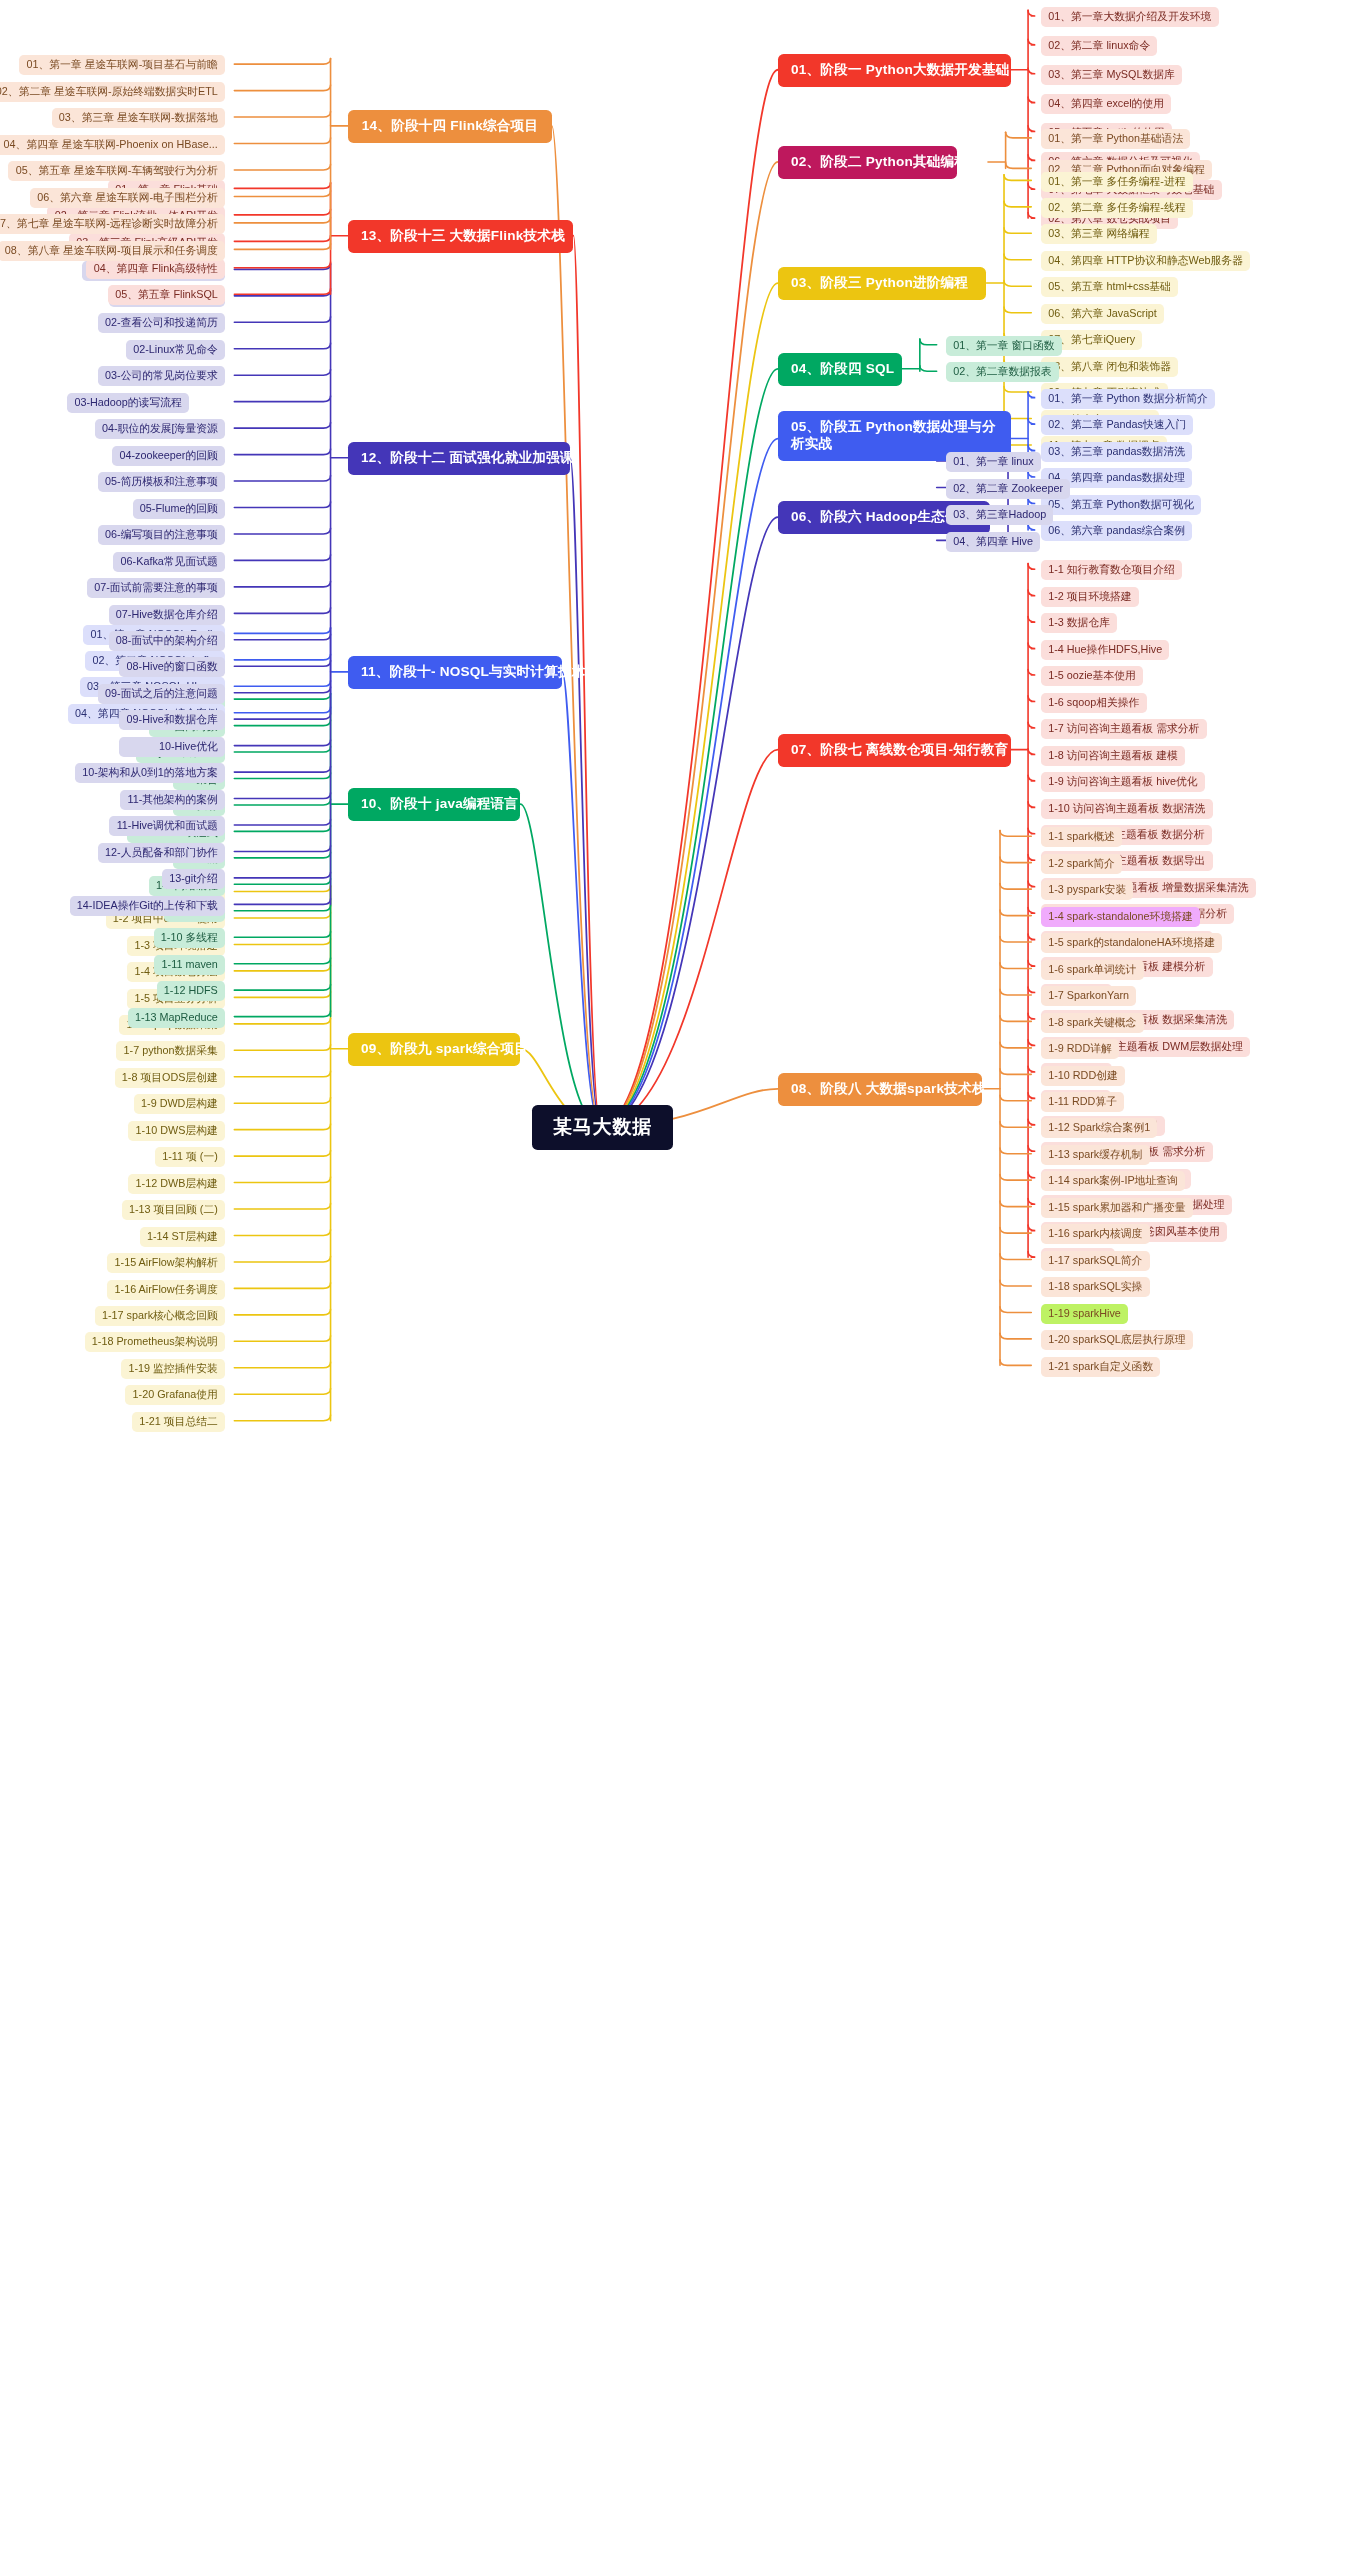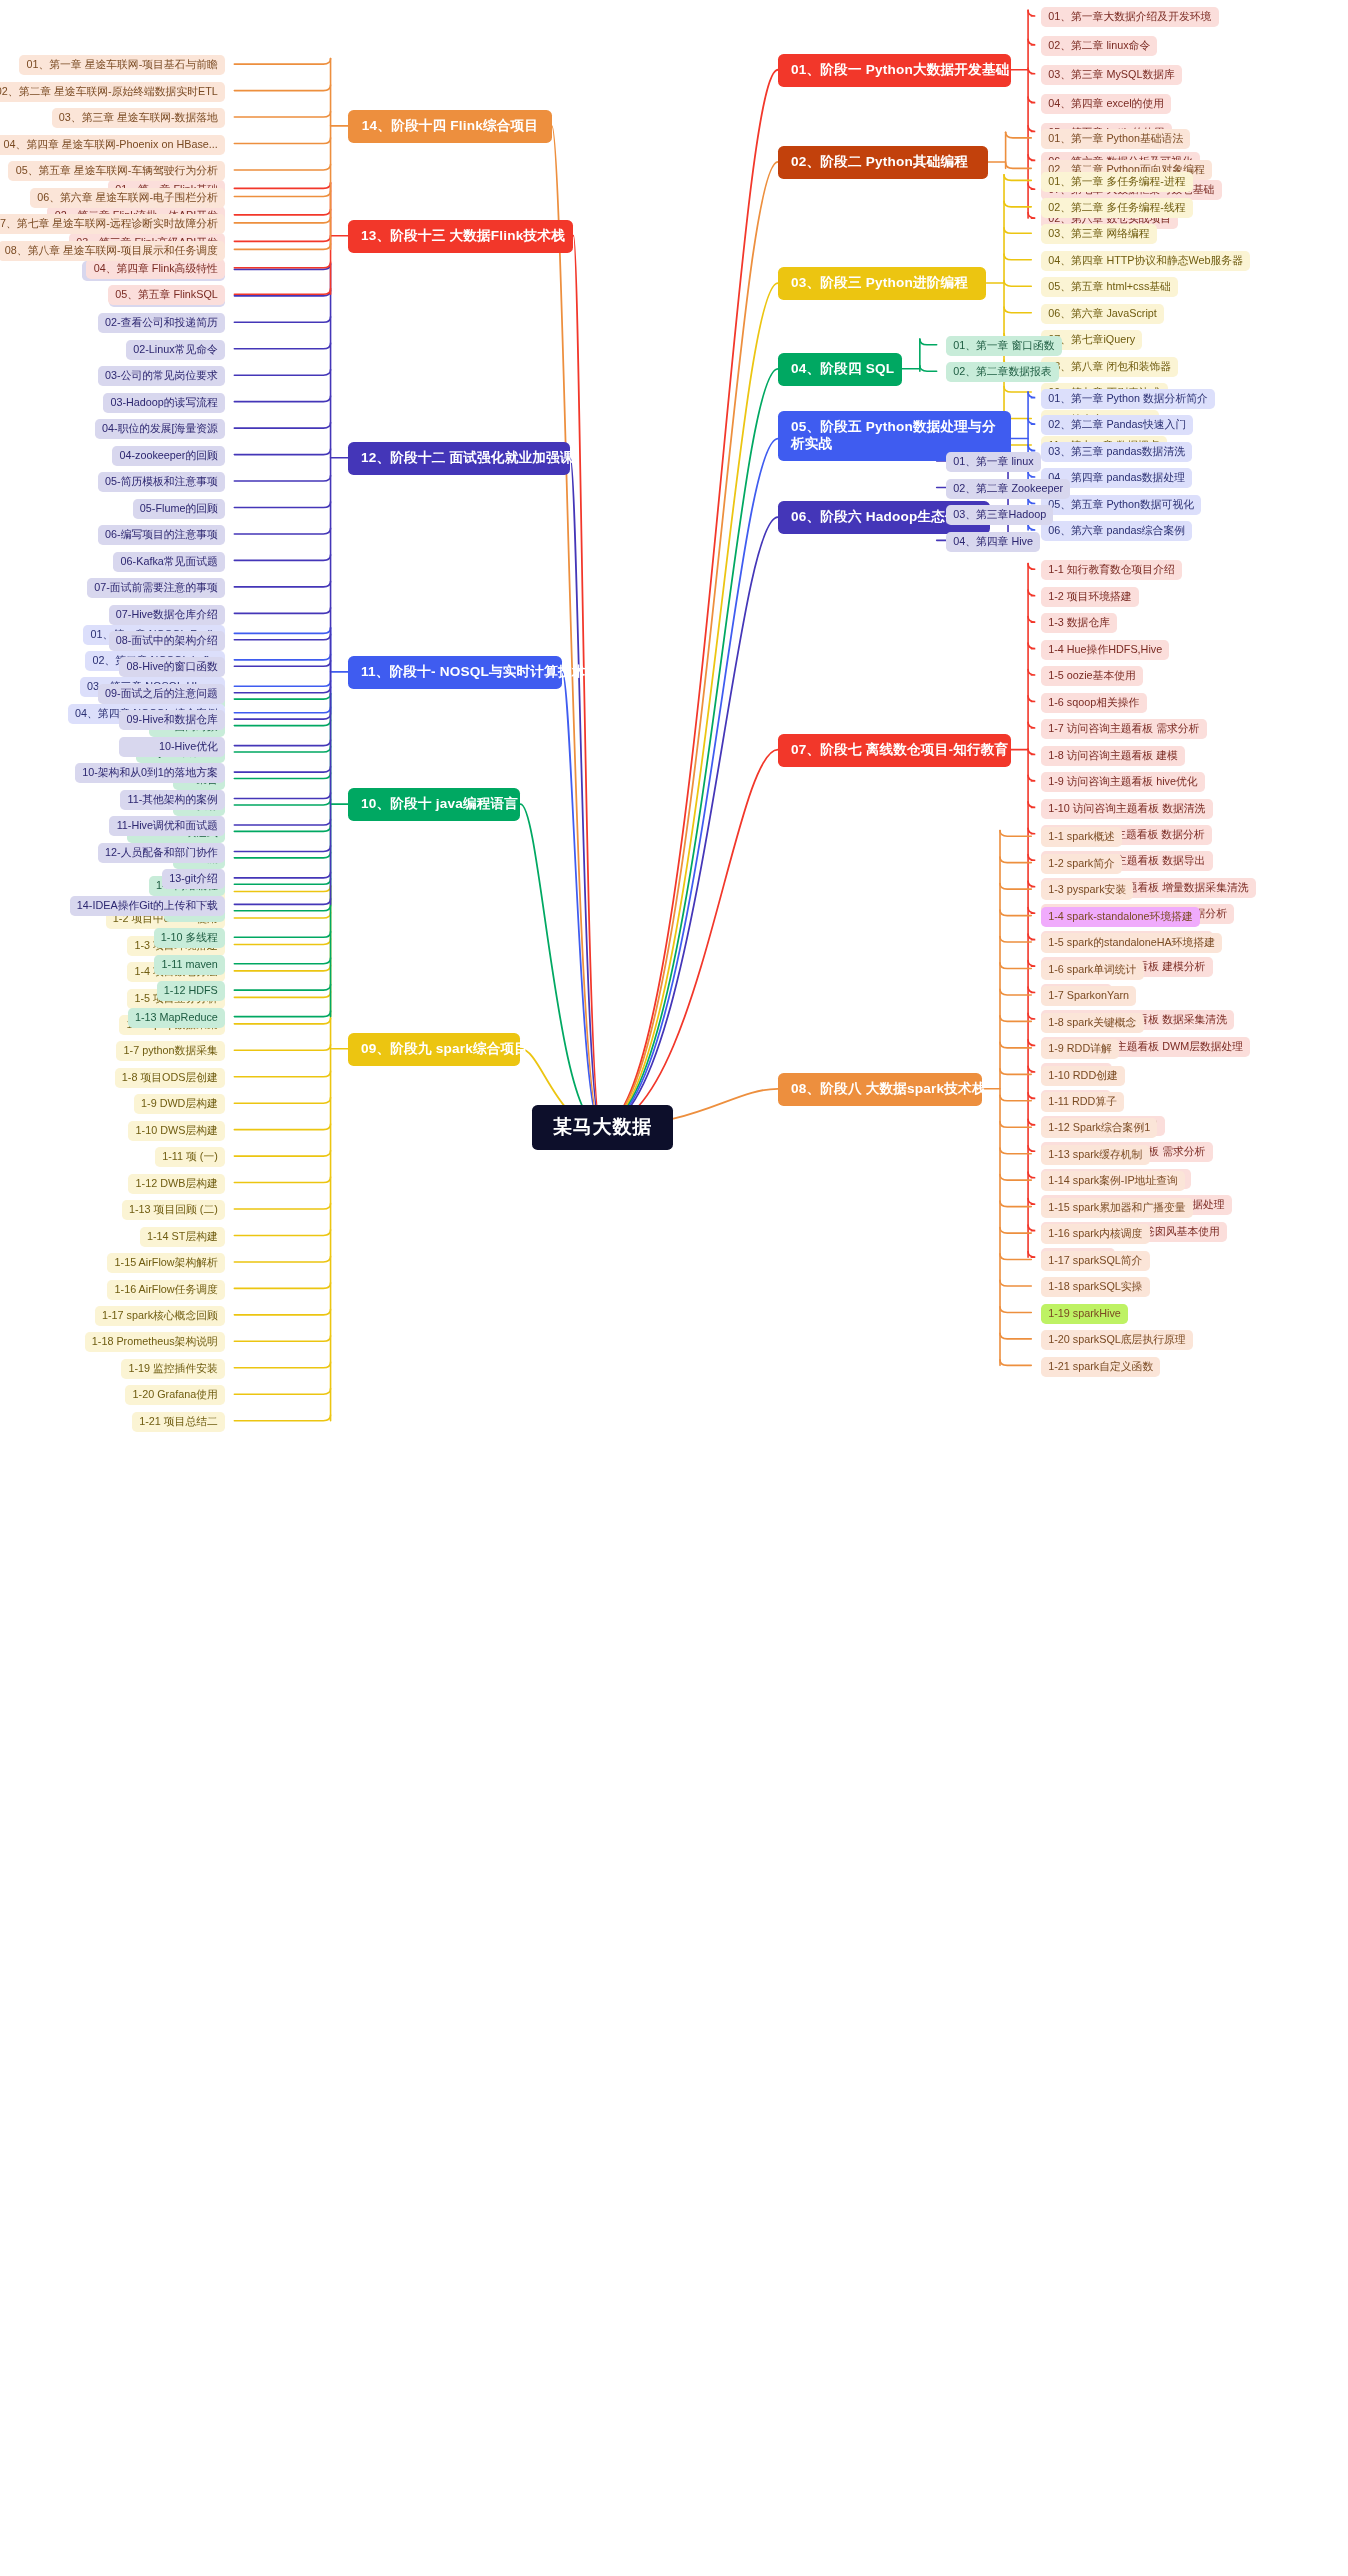--- a/index.html
+++ b/index.html
@@ -233,21 +233,21 @@
   <div id="nodes">
       <div class="stage node" style="background: rgb(242, 55, 42); left: 778px; top: 54px; width: 233px; text-align: right;">01、阶段一 Python大数据开发基础</div>
       <div class="leaf node" style="background: rgb(251, 222, 219); color: rgb(122, 42, 34); top: 7.2px; left: 1041px;">01、第一章大数据介绍及开发环境</div>
       <div class="leaf node" style="background: rgb(251, 222, 219); color: rgb(122, 42, 34); top: 36px; left: 1041px;">02、第二章 linux命令</div>
       <div class="leaf node" style="background: rgb(251, 222, 219); color: rgb(122, 42, 34); top: 65px; left: 1041px;">03、第三章 MySQL数据库</div>
       <div class="leaf node" style="background: rgb(251, 222, 219); color: rgb(122, 42, 34); top: 94px; left: 1041px;">04、第四章 excel的使用</div>
       <div class="leaf node" style="background: rgb(251, 222, 219); color: rgb(122, 42, 34); top: 123px; left: 1041px;">05、第五章 kettle的使用</div>
       <div class="leaf node" style="background: rgb(251, 222, 219); color: rgb(122, 42, 34); top: 152px; left: 1041px;">06、第六章 数据分析及可视化</div>
       <div class="leaf node" style="background: rgb(251, 222, 219); color: rgb(122, 42, 34); top: 180px; left: 1041px;">07、第七章 大数据框架与数仓基础</div>
       <div class="leaf node" style="background: rgb(251, 222, 219); color: rgb(122, 42, 34); top: 209px; left: 1041px;">02、第八章 数仓实战项目</div>
-      <div class="stage node" style="background: #c2410c; left: 778px; top: 146px; width: 210px;">02、阶段二 Python其础编程</div>
+      <div class="stage node" style="background: #be185d; left: 778px; top: 146px; width: 179px;">02、阶段二 Python其础编程</div>
       <div class="leaf node" style="background: rgb(251, 229, 216); color: rgb(122, 74, 34); top: 129px; left: 1041px;">01、第一章 Python基础语法</div>
       <div class="leaf node" style="background: rgb(251, 229, 216); color: rgb(122, 74, 34); top: 160px; left: 1041px;">02、第二章 Python面向对象编程</div>
       <div class="stage node" style="background: rgb(236, 197, 17); left: 778px; top: 267px; width: 208px;">03、阶段三 Python进阶编程</div>
       <div class="leaf node" style="background: rgb(251, 244, 212); color: rgb(111, 92, 16); top: 172px; left: 1041px;">01、第一章 多任务编程-进程</div>
       <div class="leaf node" style="background: rgb(251, 244, 212); color: rgb(111, 92, 16); top: 198px; left: 1041px;">02、第二章 多任务编程-线程</div>
       <div class="leaf node" style="background: rgb(251, 244, 212); color: rgb(111, 92, 16); top: 224px; left: 1041px;">03、第三章 网络编程</div>
       <div class="leaf node" style="background: rgb(251, 244, 212); color: rgb(111, 92, 16); top: 251px; left: 1041px;">04、第四章 HTTP协议和静态Web服务器</div>
       <div class="leaf node" style="background: rgb(251, 244, 212); color: rgb(111, 92, 16); top: 277px; left: 1041px;">05、第五章 html+css基础</div>
       <div class="leaf node" style="background: rgb(251, 244, 212); color: rgb(111, 92, 16); top: 304px; left: 1041px;">06、第六章 JavaScript</div>
       <div class="leaf node" style="background: rgb(251, 244, 212); color: rgb(111, 92, 16); top: 330px; left: 1041px;">07、第七章iQuery</div>
@@ -360,21 +360,21 @@
       <div class="leaf node r" style="background: rgb(220, 223, 251); color: rgb(42, 47, 114); top: 625px; right: 1124px;">01、第一章 NOSQL-Redis</div>
       <div class="leaf node r" style="background: rgb(220, 223, 251); color: rgb(42, 47, 114); top: 651px; right: 1124px;">02、第二章 NOSQL-kafka</div>
       <div class="leaf node r" style="background: rgb(220, 223, 251); color: rgb(42, 47, 114); top: 677px; right: 1124px;">03、第三章 NOSQL-Hbase</div>
       <div class="leaf node r" style="background: rgb(220, 223, 251); color: rgb(42, 47, 114); top: 704px; right: 1124px;">04、第四章 NOSQL-综合案例</div>
       <div class="stage node" style="background: rgb(68, 54, 184); left: 348px; top: 442px; width: 222px; text-align: center;">12、阶段十二 面试强化就业加强课</div>
       <div class="leaf node r" style="background: rgb(216, 215, 238); color: rgb(44, 38, 112); top: 261px; right: 1124px;">01-架构图和0-1部署方案回</div>
       <div class="leaf node r" style="background: rgb(216, 215, 238); color: rgb(44, 38, 112); top: 287px; right: 1124px;">01-面试加强课的目标</div>
       <div class="leaf node r" style="background: rgb(216, 215, 238); color: rgb(44, 38, 112); top: 313px; right: 1124px;">02-查看公司和投递简历</div>
       <div class="leaf node r" style="background: rgb(216, 215, 238); color: rgb(44, 38, 112); top: 340px; right: 1124px;">02-Linux常见命令</div>
       <div class="leaf node r" style="background: rgb(216, 215, 238); color: rgb(44, 38, 112); top: 366px; right: 1124px;">03-公司的常见岗位要求</div>
-      <div class="leaf node r" style="background: rgb(216, 215, 238); color: rgb(44, 38, 112); top: 393px; right: 1124px;">03-Hadoop的读写流程</div>
+      <div class="leaf node r" style="background: rgb(216, 215, 238); color: rgb(44, 38, 112); top: 393px; right: 1160px;">03-Hadoop的读写流程</div>
       <div class="leaf node r" style="background: rgb(216, 215, 238); color: rgb(44, 38, 112); top: 419px; right: 1124px;">04-职位的发展[海量资源</div>
       <div class="leaf node r" style="background: rgb(216, 215, 238); color: rgb(44, 38, 112); top: 446px; right: 1124px;">04-zookeeper的回顾</div>
       <div class="leaf node r" style="background: rgb(216, 215, 238); color: rgb(44, 38, 112); top: 472px; right: 1124px;">05-简历模板和注意事项</div>
       <div class="leaf node r" style="background: rgb(216, 215, 238); color: rgb(44, 38, 112); top: 499px; right: 1124px;">05-Flume的回顾</div>
       <div class="leaf node r" style="background: rgb(216, 215, 238); color: rgb(44, 38, 112); top: 525px; right: 1124px;">06-编写项目的注意事项</div>
       <div class="leaf node r" style="background: rgb(216, 215, 238); color: rgb(44, 38, 112); top: 552px; right: 1124px;">06-Kafka常见面试题</div>
       <div class="leaf node r" style="background: rgb(216, 215, 238); color: rgb(44, 38, 112); top: 578px; right: 1124px;">07-面试前需要注意的事项</div>
       <div class="leaf node r" style="background: rgb(216, 215, 238); color: rgb(44, 38, 112); top: 605px; right: 1124px;">07-Hive数据仓库介绍</div>
       <div class="leaf node r" style="background: rgb(216, 215, 238); color: rgb(44, 38, 112); top: 631px; right: 1124px;">08-面试中的架构介绍</div>
       <div class="leaf node r" style="background: rgb(216, 215, 238); color: rgb(44, 38, 112); top: 657px; right: 1124px;">08-Hive的窗口函数</div>

